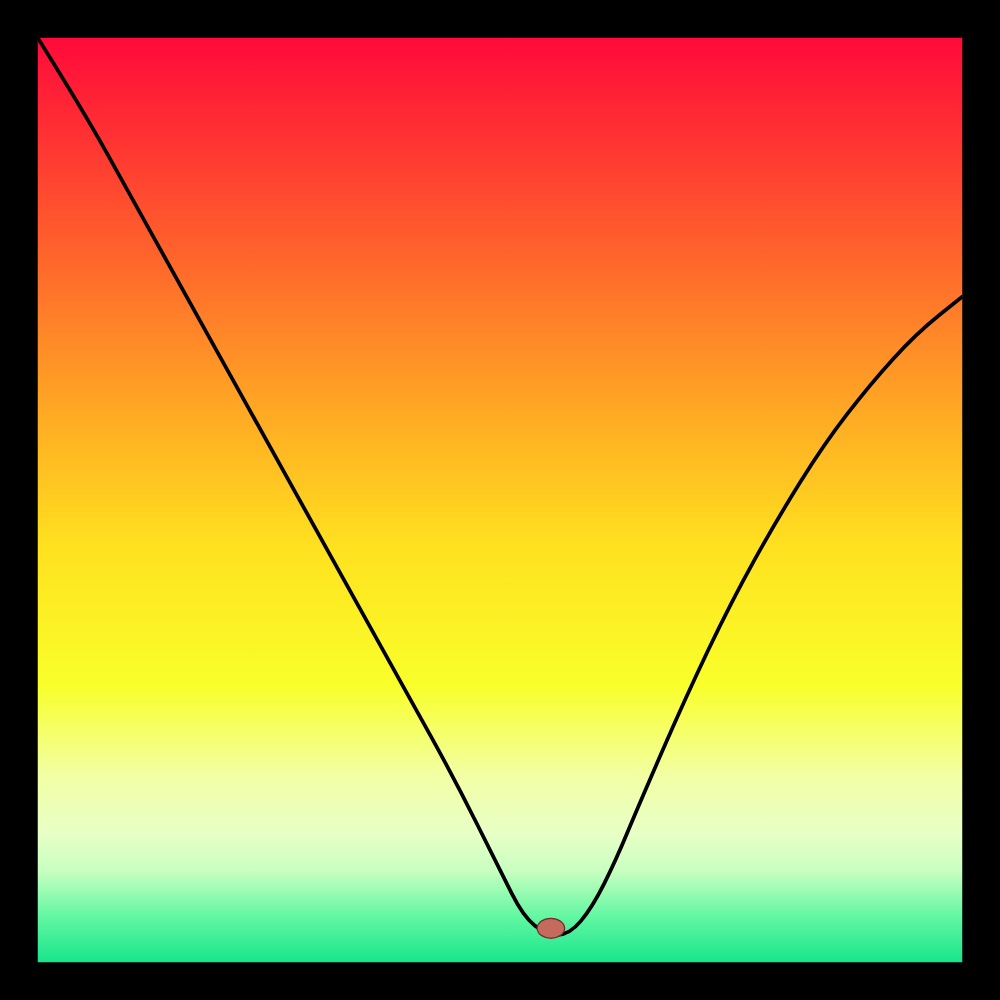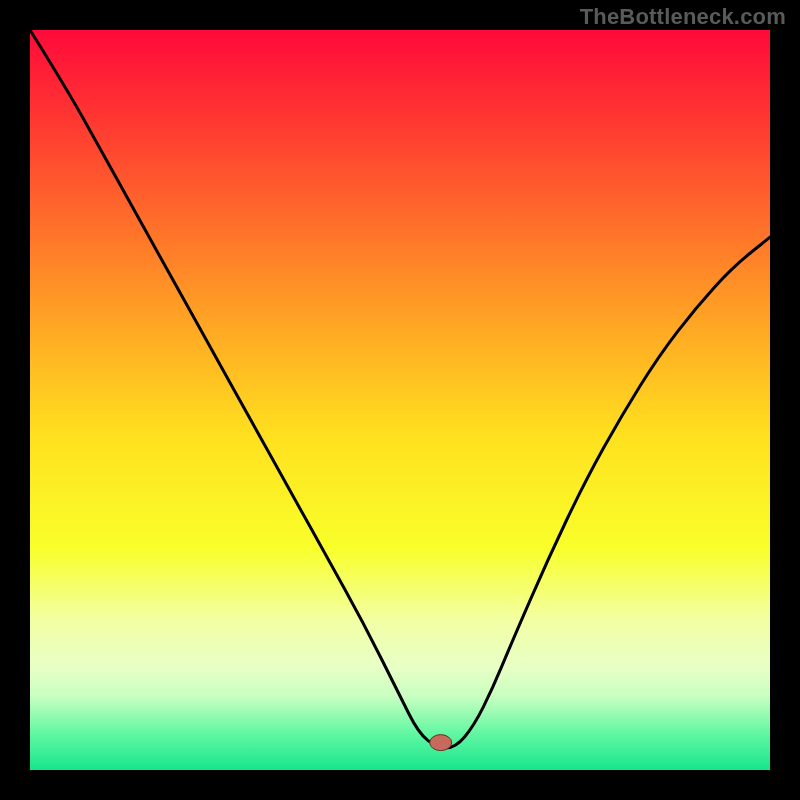--- a/index.html
+++ b/index.html
@@ -38,21 +38,20 @@
     display: block;
     width: 740px;
     height: 740px;
   }
 </style>
 </head>
 <body>
 
 <div class="frame">
 
-  <div class="watermark">TheBottleneck.com</div>
 
   <div class="plot">
     <svg id="plot-svg" viewBox="0 0 740 740" preserveAspectRatio="none">
       <defs>
         <linearGradient id="bgGrad" x1="0" y1="0" x2="0" y2="1">
             <stop offset="0.0%" stop-color="#ff0a3a"></stop>
             <stop offset="10.0%" stop-color="#ff2f33"></stop>
             <stop offset="25.0%" stop-color="#ff6a2b"></stop>
             <stop offset="40.0%" stop-color="#ffa724"></stop>
             <stop offset="55.0%" stop-color="#ffe11f"></stop>

